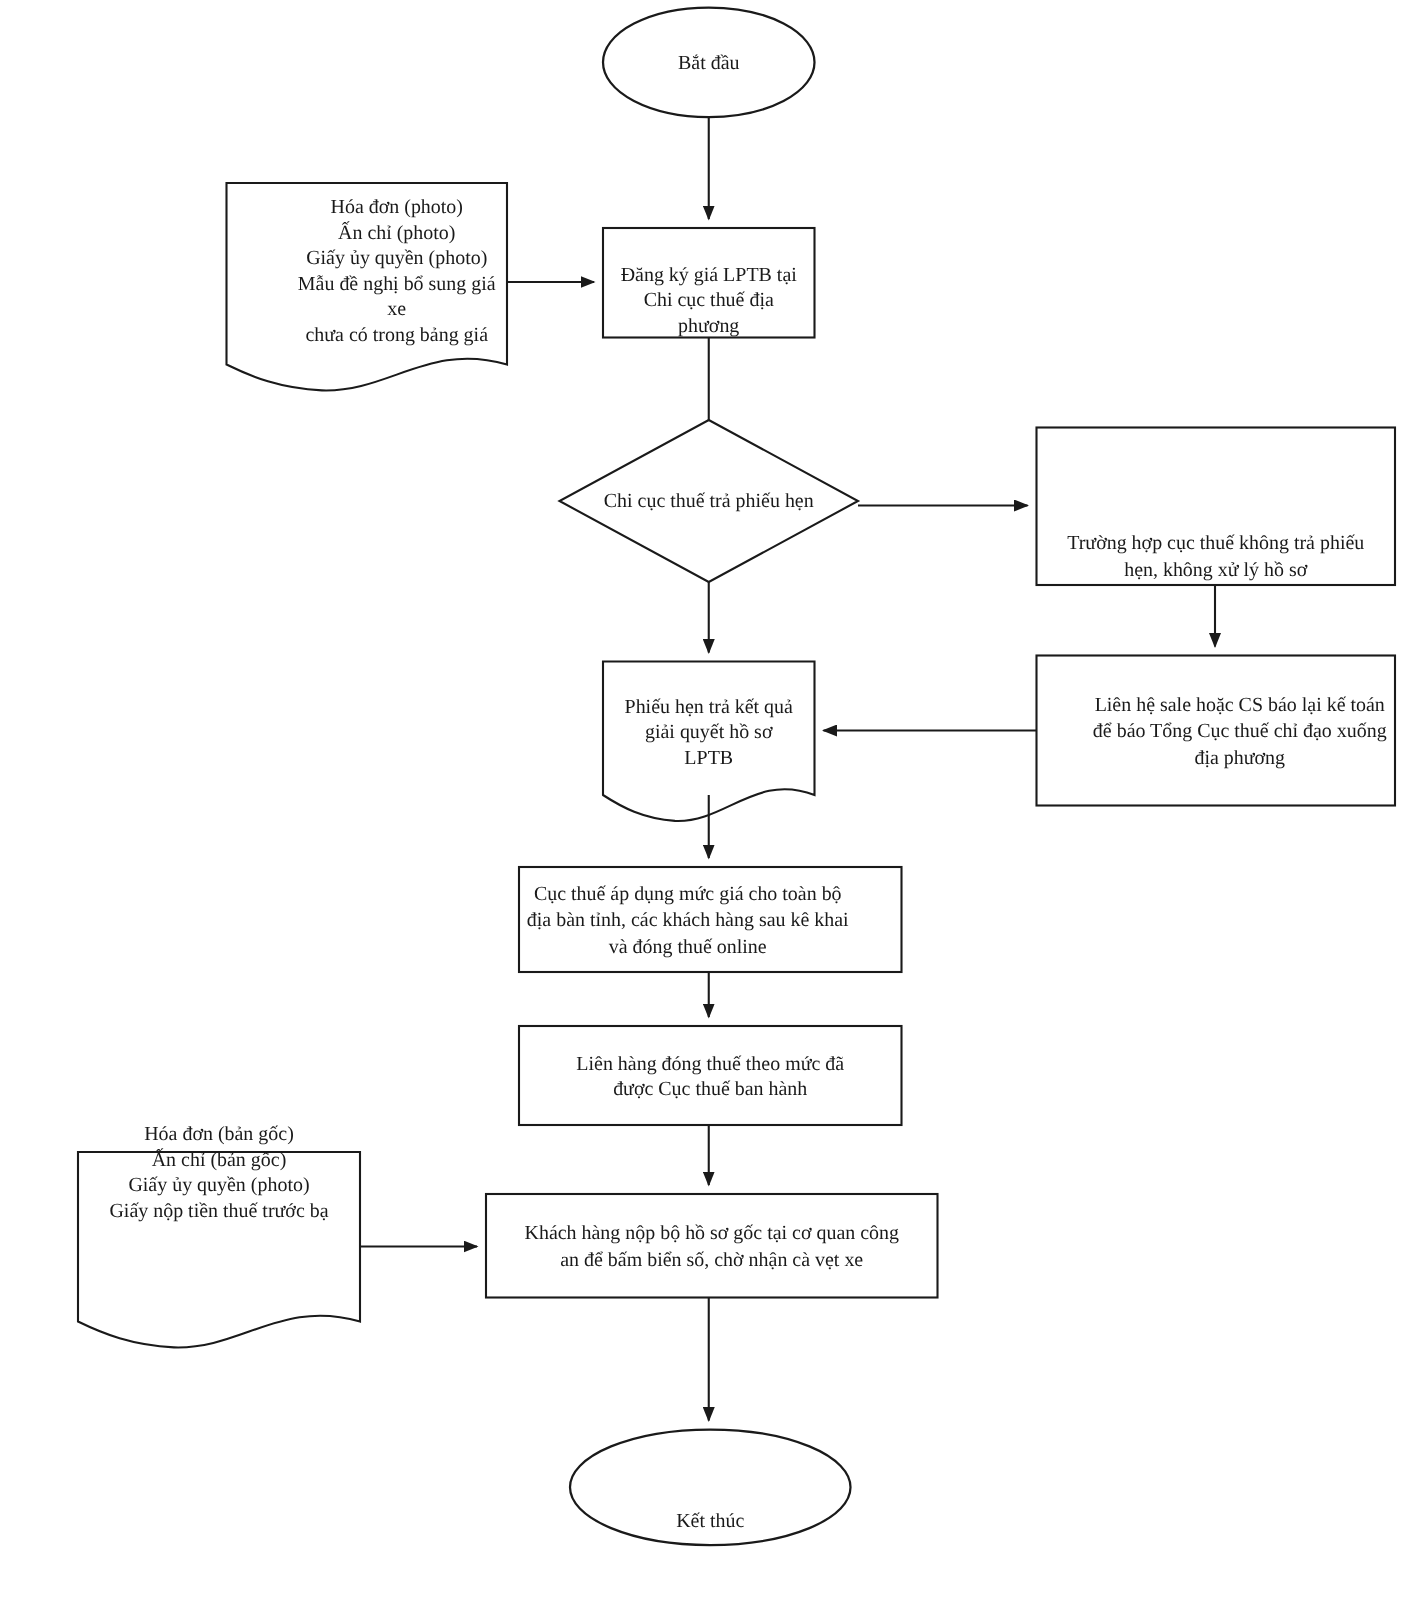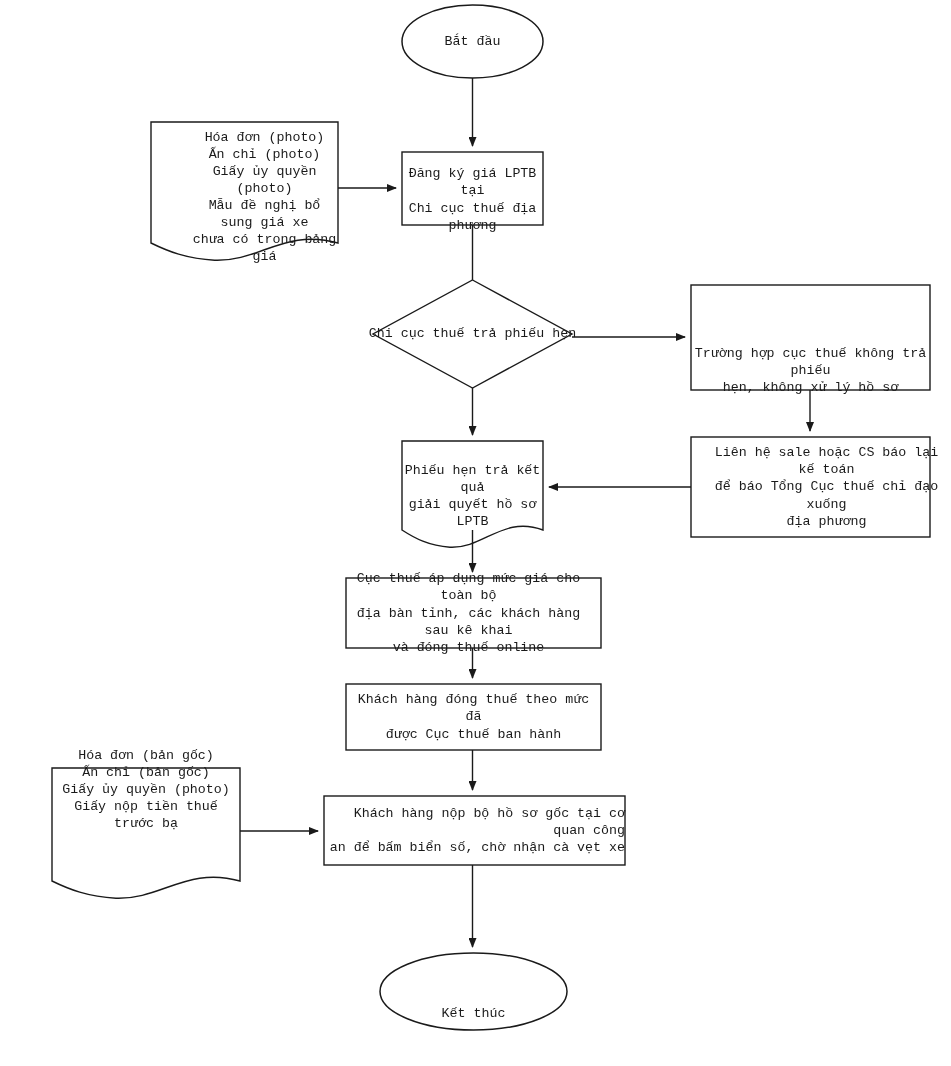--- a/index.html
+++ b/index.html
@@ -36,21 +36,21 @@
   }
   .node-label {
     position: absolute;
     display: flex;
     align-items: center;
     justify-content: center;
     text-align: center;
     color: #1a1a1a;
     font-size: 13.3px;
     line-height: 1.28;
-    font-family: Liberation Mono, monospace;
+    font-family: Liberation Serif, serif;
     white-space: pre-line;
     pointer-events: none;
   }
   .node-label.doc-label {
     align-items: flex-start;
   }
 </style>
 </head>
 <body>
 
@@ -102,26 +102,26 @@
 phương</div>
       <div class="node-label" style="left: 353px; top: 280px; width: 239px; height: 108px;">Chi cục thuế trả phiếu hẹn</div>
       <div class="node-label" style="left: 691px; top: 285px; width: 239px; height: 105px; margin-top: 33px;">Trường hợp cục thuế không trả phiếu
 hẹn, không xử lý hồ sơ</div>
       <div class="node-label" style="left: 691px; top: 437px; width: 239px; height: 100px; margin-left: 16px;">Liên hệ sale hoặc CS báo lại kế toán
 để báo Tổng Cục thuế chỉ đạo xuống
 địa phương</div>
       <div class="node-label doc-label" style="left: 402px; top: 441px; width: 141px; height: 89px; padding-top: 7px; box-sizing: border-box; margin-top: 14px;">Phiếu hẹn trả kết quả
 giải quyết hồ sơ
 LPTB</div>
-      <div class="node-label" style="left: 346px; top: 578px; width: 245px; height: 70px;">Cục thuế áp dụng mức giá cho toàn bộ
+      <div class="node-label" style="left: 336px; top: 578px; width: 245px; height: 70px;">Cục thuế áp dụng mức giá cho toàn bộ
 địa bàn tỉnh, các khách hàng sau kê khai
 và đóng thuế online</div>
-      <div class="node-label" style="left: 346px; top: 684px; width: 255px; height: 66px;">Khách hàng đóng thuế theo mức đã
+      <div class="node-label" style="left: 346px; top: 684px; width: 255px; height: 66px;">Liên hàng đóng thuế theo mức đã
 được Cục thuế ban hành</div>
       <div class="node-label doc-label" style="left: 52px; top: 740px; width: 188px; height: 113px; padding-top: 7px; box-sizing: border-box;">Hóa đơn (bản gốc)
 Ấn chỉ (bản gốc)
 Giấy ủy quyền (photo)
 Giấy nộp tiền thuế trước bạ</div>
-      <div class="node-label" style="left: 324px; top: 796px; width: 301px; height: 69px; text-align: right;">Khách hàng nộp bộ hồ sơ gốc tại cơ quan công
+      <div class="node-label" style="left: 324px; top: 796px; width: 301px; height: 69px;">Khách hàng nộp bộ hồ sơ gốc tại cơ quan công
 an để bấm biển số, chờ nhận cà vẹt xe</div>
       <div class="node-label" style="left: 380px; top: 975px; width: 187px; height: 77px;">Kết thúc</div>
     </div>
 </div>
 
 </body></html>

